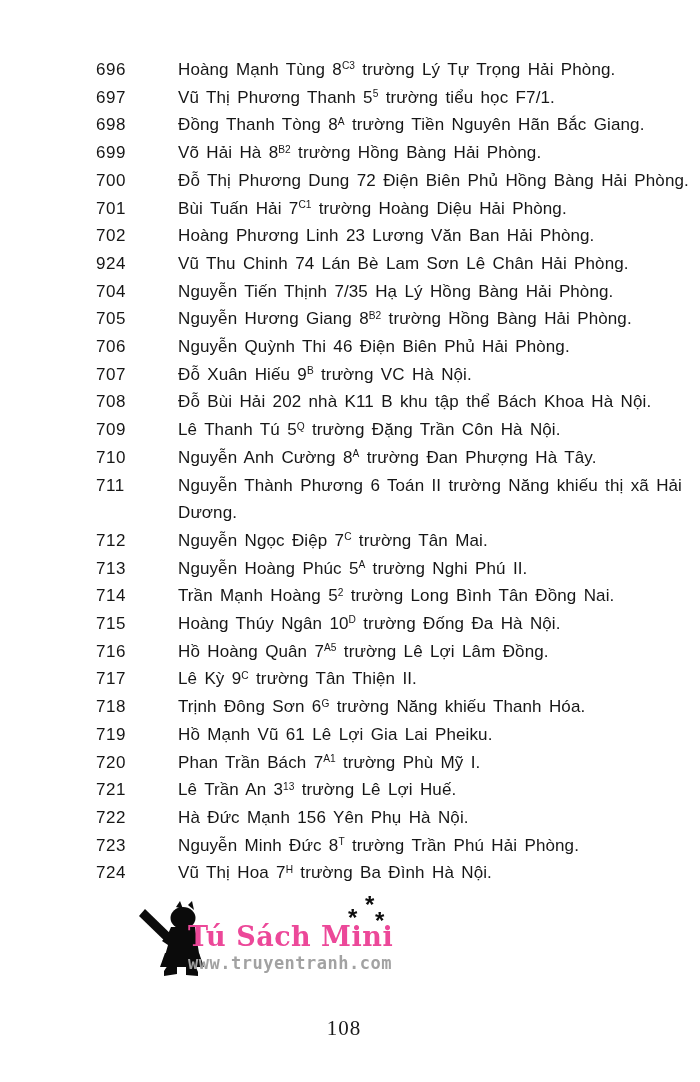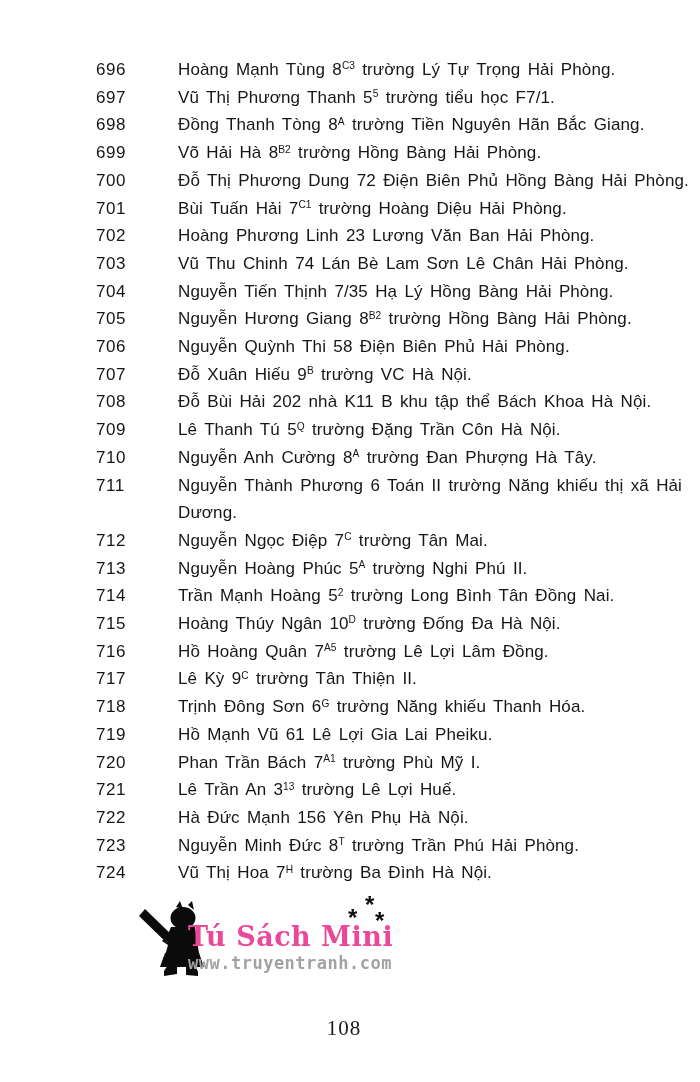--- a/index.html
+++ b/index.html
@@ -130,34 +130,34 @@
     </div>
       <div class="entry">
       <span class="num">701</span>
       <span class="txt">Bùi Tuấn Hải 7<sup>C1</sup> trường Hoàng Diệu Hải Phòng.</span>
     </div>
       <div class="entry">
       <span class="num">702</span>
       <span class="txt">Hoàng Phương Linh 23 Lương Văn Ban Hải Phòng.</span>
     </div>
       <div class="entry">
-      <span class="num">703</span>
+      <span class="num">924</span>
       <span class="txt">Vũ Thu Chinh 74 Lán Bè Lam Sơn Lê Chân Hải Phòng.</span>
     </div>
       <div class="entry">
       <span class="num">704</span>
       <span class="txt">Nguyễn Tiến Thịnh 7/35 Hạ Lý Hồng Bàng Hải Phòng.</span>
     </div>
       <div class="entry">
       <span class="num">705</span>
       <span class="txt">Nguyễn Hương Giang 8<sup>B2</sup> trường Hồng Bàng Hải Phòng.</span>
     </div>
       <div class="entry">
       <span class="num">706</span>
-      <span class="txt">Nguyễn Quỳnh Thi 58 Điện Biên Phủ Hải Phòng.</span>
+      <span class="txt">Nguyễn Quỳnh Thi 46 Điện Biên Phủ Hải Phòng.</span>
     </div>
       <div class="entry">
       <span class="num">707</span>
       <span class="txt">Đỗ Xuân Hiếu 9<sup>B</sup> trường VC Hà Nội.</span>
     </div>
       <div class="entry">
       <span class="num">708</span>
       <span class="txt">Đỗ Bùi Hải 202 nhà K11 B khu tập thể Bách Khoa Hà Nội.</span>
     </div>
       <div class="entry">

